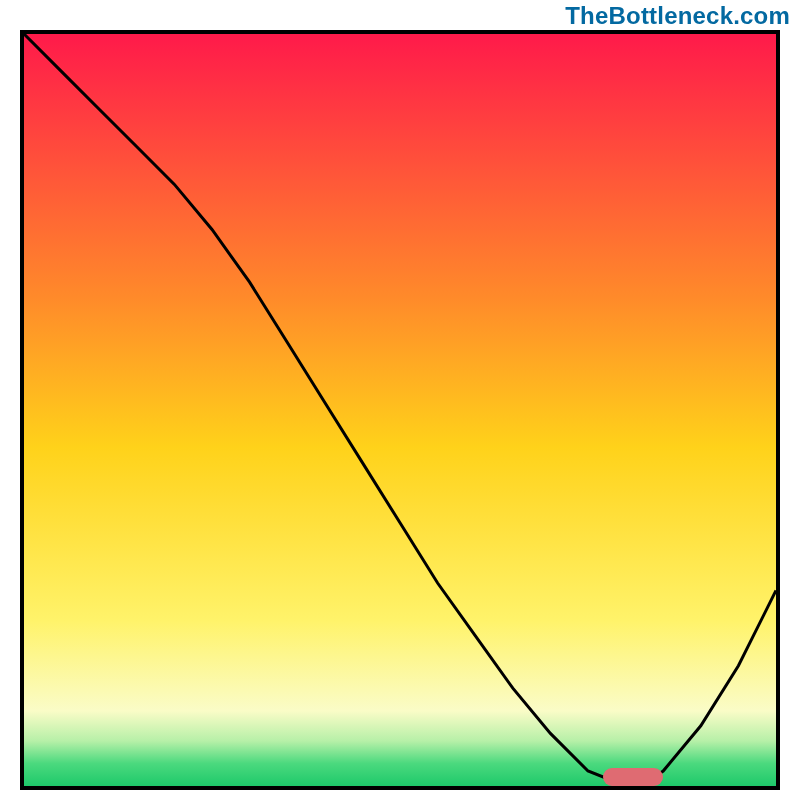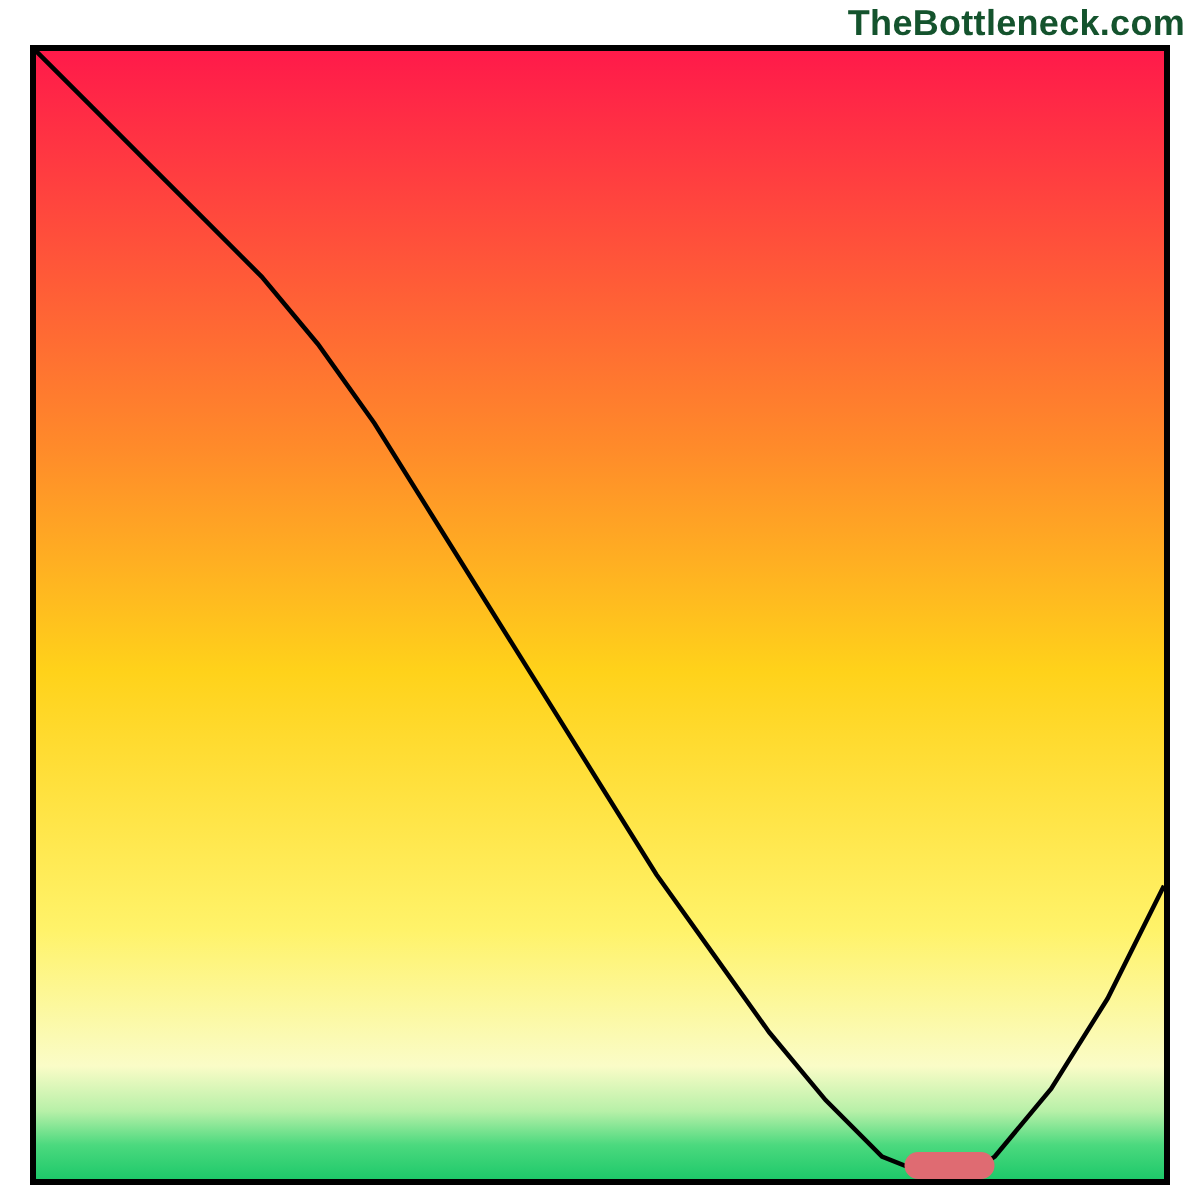--- a/index.html
+++ b/index.html
@@ -15,21 +15,21 @@
     position: relative;
     width: 800px;
     height: 800px;
   }
   .watermark {
     position: absolute;
     top: 2px;
     right: 10px;
     font-size: 24px;
     font-weight: 600;
-    color: #14532d;
+    color: #0369a1;
     letter-spacing: 0.2px;
   }
   .plot-area {
     position: absolute;
     left: 20px;
     top: 30px;
     width: 760px;
     height: 760px;
   }
   .plot-border {

